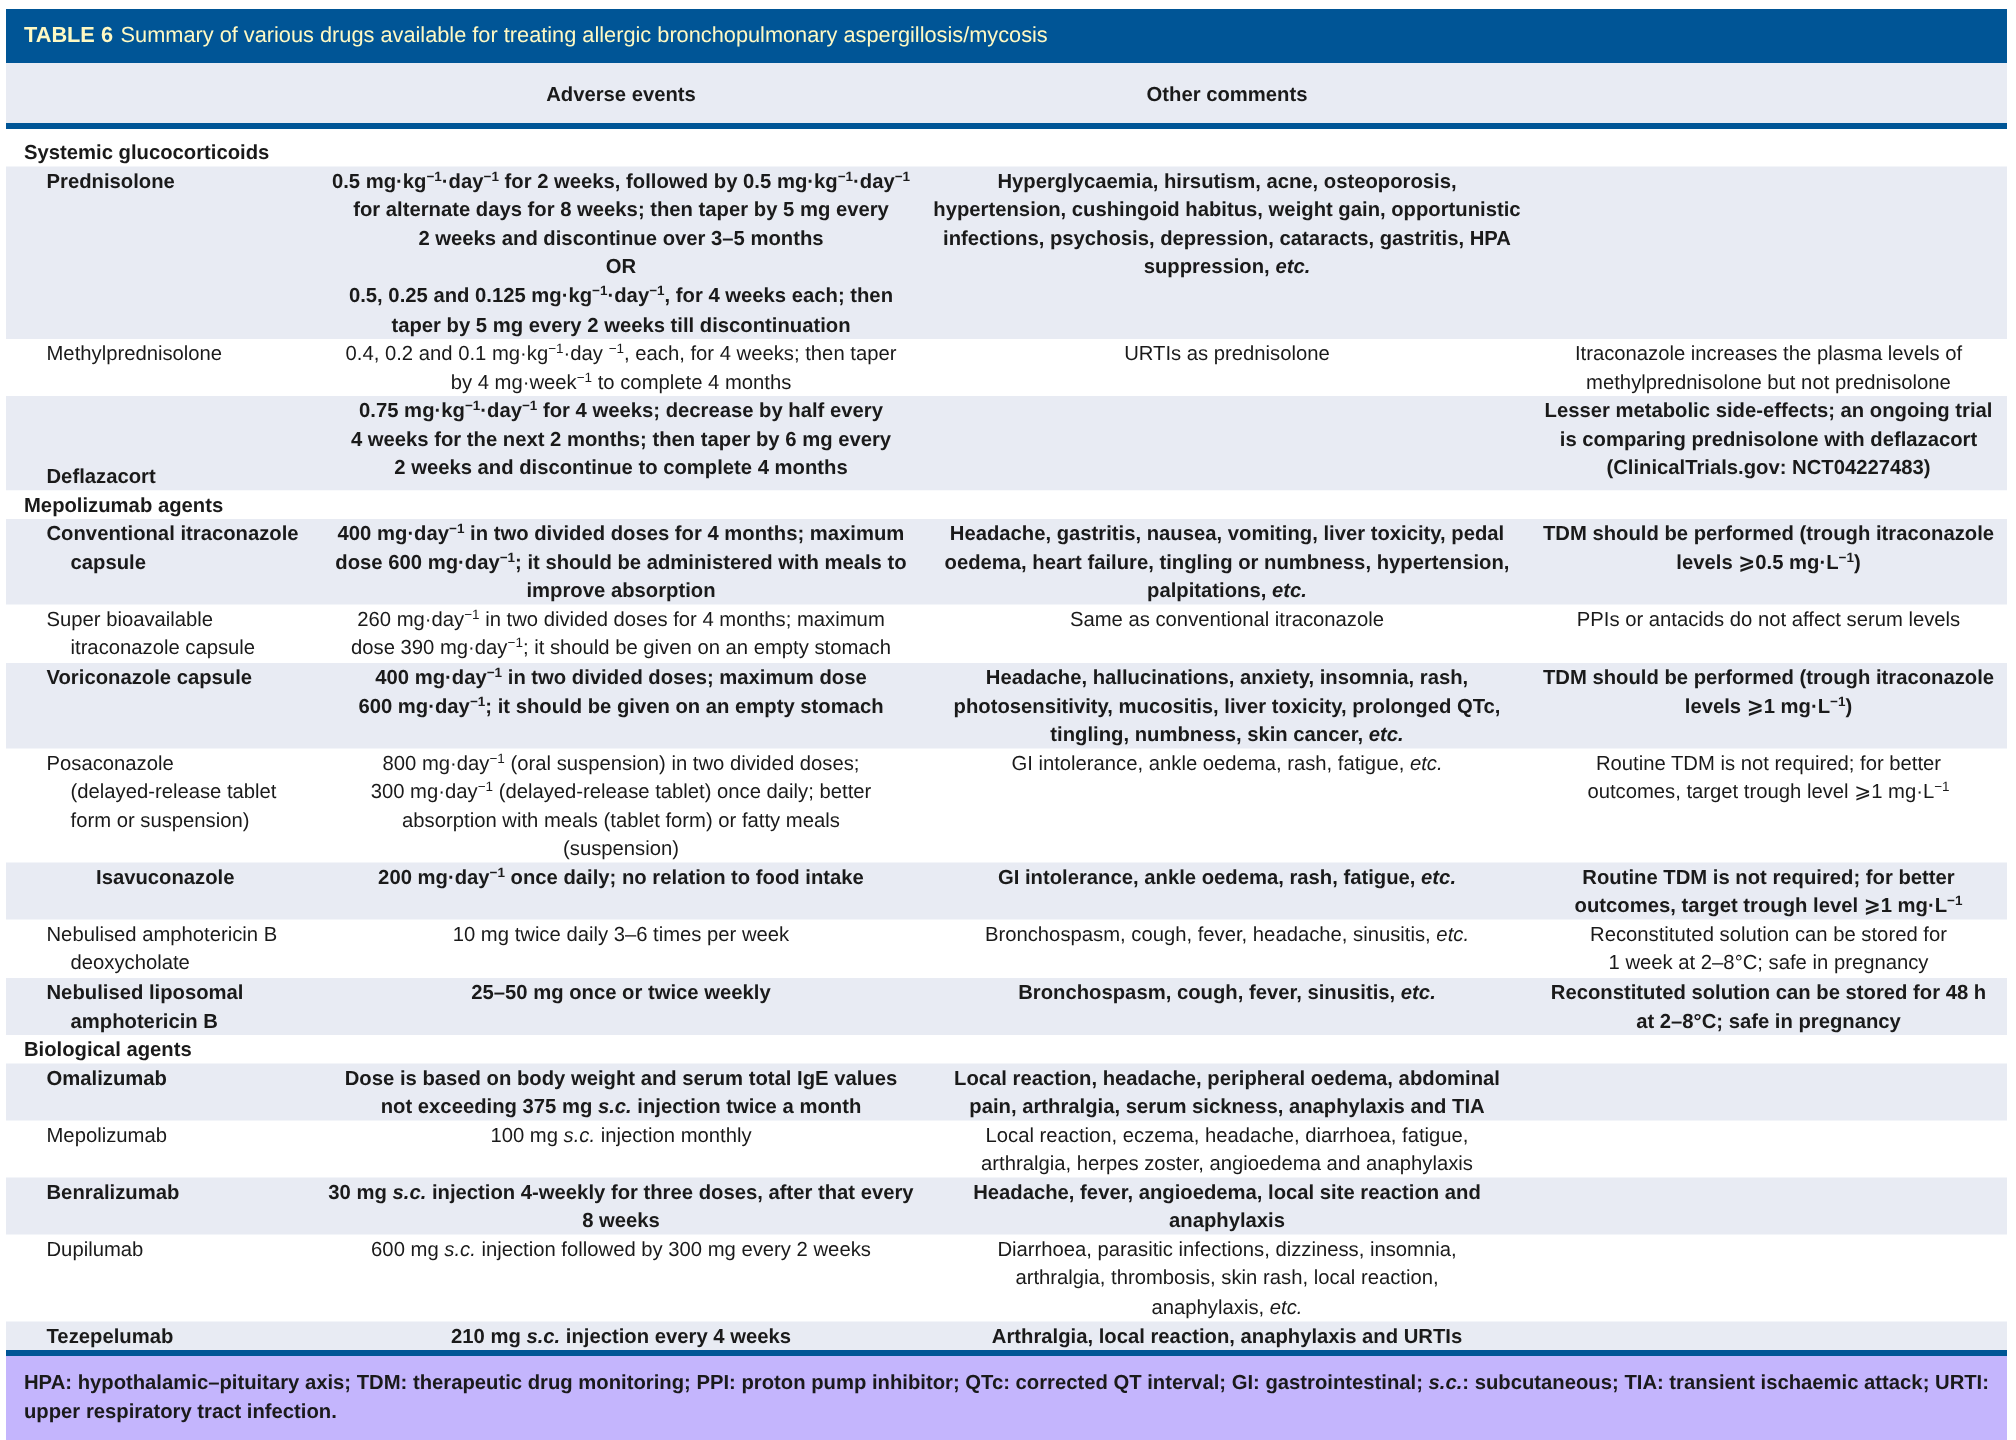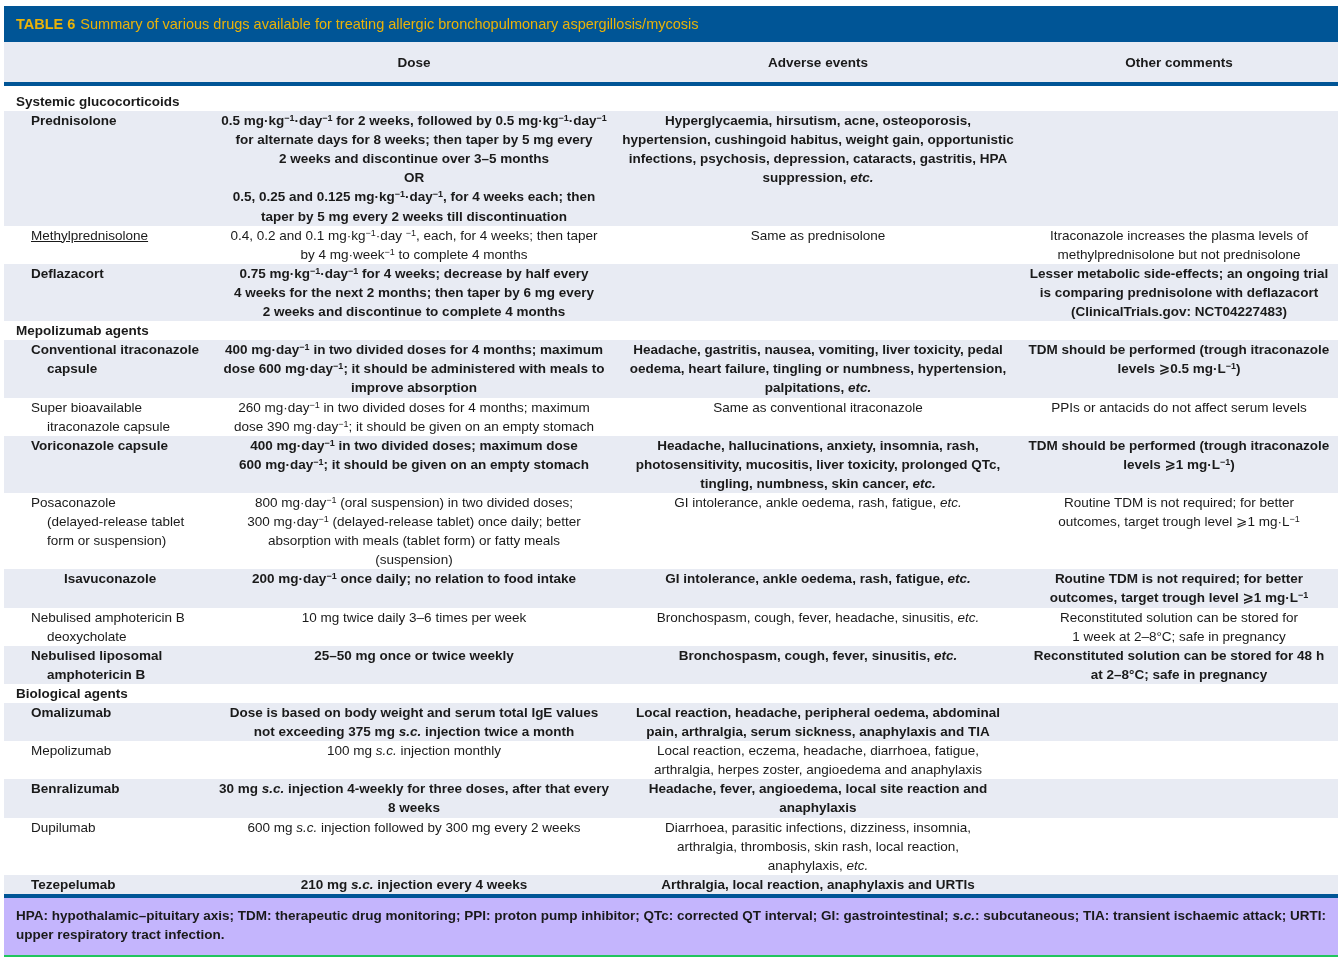--- a/index.html
+++ b/index.html
@@ -1,19 +1,19 @@
 <!DOCTYPE html>
 <html><head>
 <meta charset="utf-8">
 <style>
   html, body { margin: 0; padding: 0; background: #ffffff; }
   body { width: 1344px; height: 960px; overflow: hidden; position: relative;
          font-family: "Liberation Sans", "DejaVu Sans", sans-serif; color: #1a1a1a; }
   .wrap { position: absolute; left: 4px; top: 6px; width: 1334px; }
-  .title-bar { background: #005596; color: #eab308; height: 36px; display: flex; align-items: center;
+  .title-bar { background: #005596; color: #fef9c3; height: 36px; display: flex; align-items: center;
                padding-left: 12px; font-size: 14.5px; }
   .title-bar .label { font-weight: bold; margin-right: 5px; }
   .col-header { background: #e8ebf3; height: 40px; display: grid;
                 grid-template-columns: 208px 404px 404px 318px; align-items: center;
                 border-bottom: 4px solid #005596; font-weight: bold; font-size: 13.5px; }
   .col-header div { text-align: center; }
   table.t { width: 1334px; border-collapse: collapse; table-layout: fixed; font-size: 13.5px; }
   table.t col.c1 { width: 208px; } table.t col.c2 { width: 404px; }
   table.t col.c3 { width: 404px; } table.t col.c4 { width: 318px; }
   table.t td { vertical-align: top; padding: 0; line-height: 19.1px; }
@@ -30,21 +30,20 @@
 </head>
 <body>
 
 <div class="wrap">
   <div class="title-bar">
     <span class="label">TABLE 6</span>
     <span>Summary of various drugs available for treating allergic bronchopulmonary aspergillosis/mycosis</span>
   </div>
   <div class="col-header">
     <div></div>
-    <div>Dose</div>
     <div>Adverse events</div>
     <div>Other comments</div>
   </div>
   <table class="t">
     <colgroup>
         <col class="c1">
         <col class="c2">
         <col class="c3">
         <col class="c4">
       </colgroup>
@@ -58,29 +57,29 @@
         <tr class="row shaded">
           <td class="name">
             <span style="display: block;">Prednisolone</span>
           </td>
           <td class="c">0.5 mg·kg<sup>−1</sup>·day<sup>−1</sup> for 2 weeks, followed by 0.5 mg·kg<sup>−1</sup>·day<sup>−1</sup><br>for alternate days for 8 weeks; then taper by 5 mg every<br>2 weeks and discontinue over 3–5 months<br>OR<br>0.5, 0.25 and 0.125 mg·kg<sup>−1</sup>·day<sup>−1</sup>, for 4 weeks each; then<br>taper by 5 mg every 2 weeks till discontinuation</td>
           <td class="c">Hyperglycaemia, hirsutism, acne, osteoporosis,<br>hypertension, cushingoid habitus, weight gain, opportunistic<br>infections, psychosis, depression, cataracts, gastritis, HPA<br>suppression, <i>etc.</i></td>
           <td class="c"></td>
         </tr>
         <tr class="row">
           <td class="name">
-            <span style="display: block; text-decoration: underline;">Methylprednisolone</span>
+            <span style="display: block;">Methylprednisolone</span>
           </td>
           <td class="c">0.4, 0.2 and 0.1 mg·kg<sup>−1</sup>·day <sup>−1</sup>, each, for 4 weeks; then taper<br>by 4 mg·week<sup>−1</sup> to complete 4 months</td>
-          <td class="c">Same as prednisolone</td>
+          <td class="c">URTIs as prednisolone</td>
           <td class="c">Itraconazole increases the plasma levels of<br>methylprednisolone but not prednisolone</td>
         </tr>
         <tr class="row shaded">
           <td class="name">
-            <span style="display: block;">Deflazacort</span>
+            <span style="display: block; margin-top: 44px;">Deflazacort</span>
           </td>
           <td class="c">0.75 mg·kg<sup>−1</sup>·day<sup>−1</sup> for 4 weeks; decrease by half every<br>4 weeks for the next 2 months; then taper by 6 mg every<br>2 weeks and discontinue to complete 4 months</td>
           <td class="c"></td>
           <td class="c">Lesser metabolic side-effects; an ongoing trial<br>is comparing prednisolone with deflazacort<br>(ClinicalTrials.gov: NCT04227483)</td>
         </tr>
         <tr class="group">
           <td colspan="4">Mepolizumab agents</td>
         </tr>
         <tr class="row shaded">
           <td class="name">

